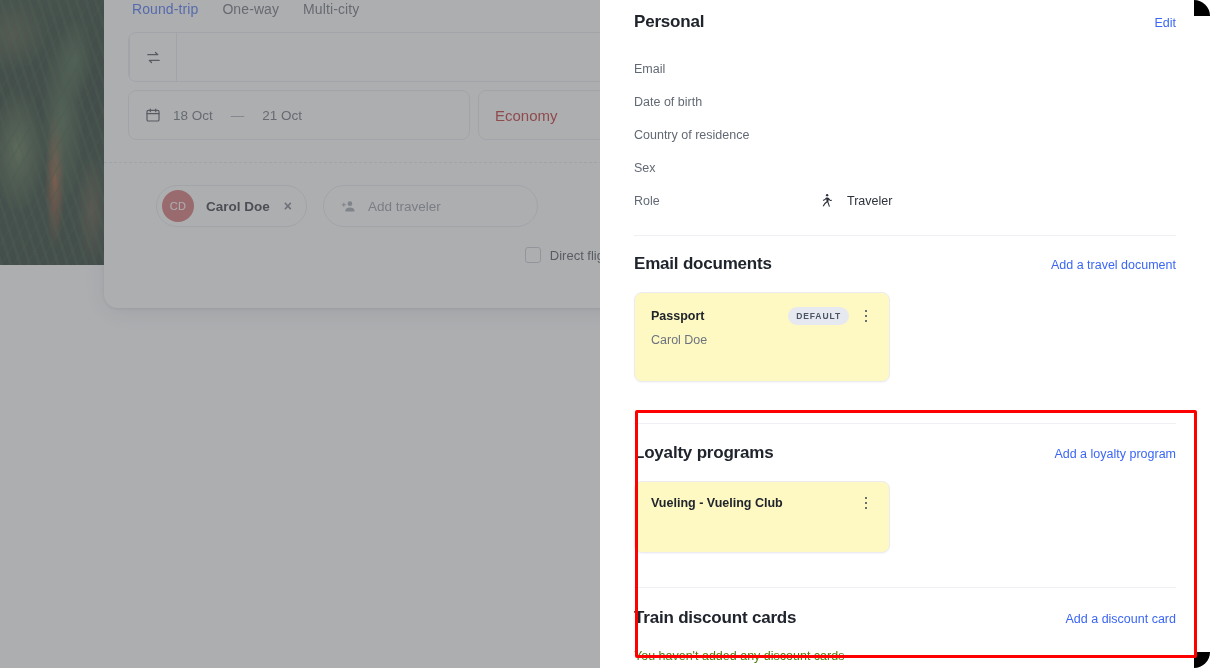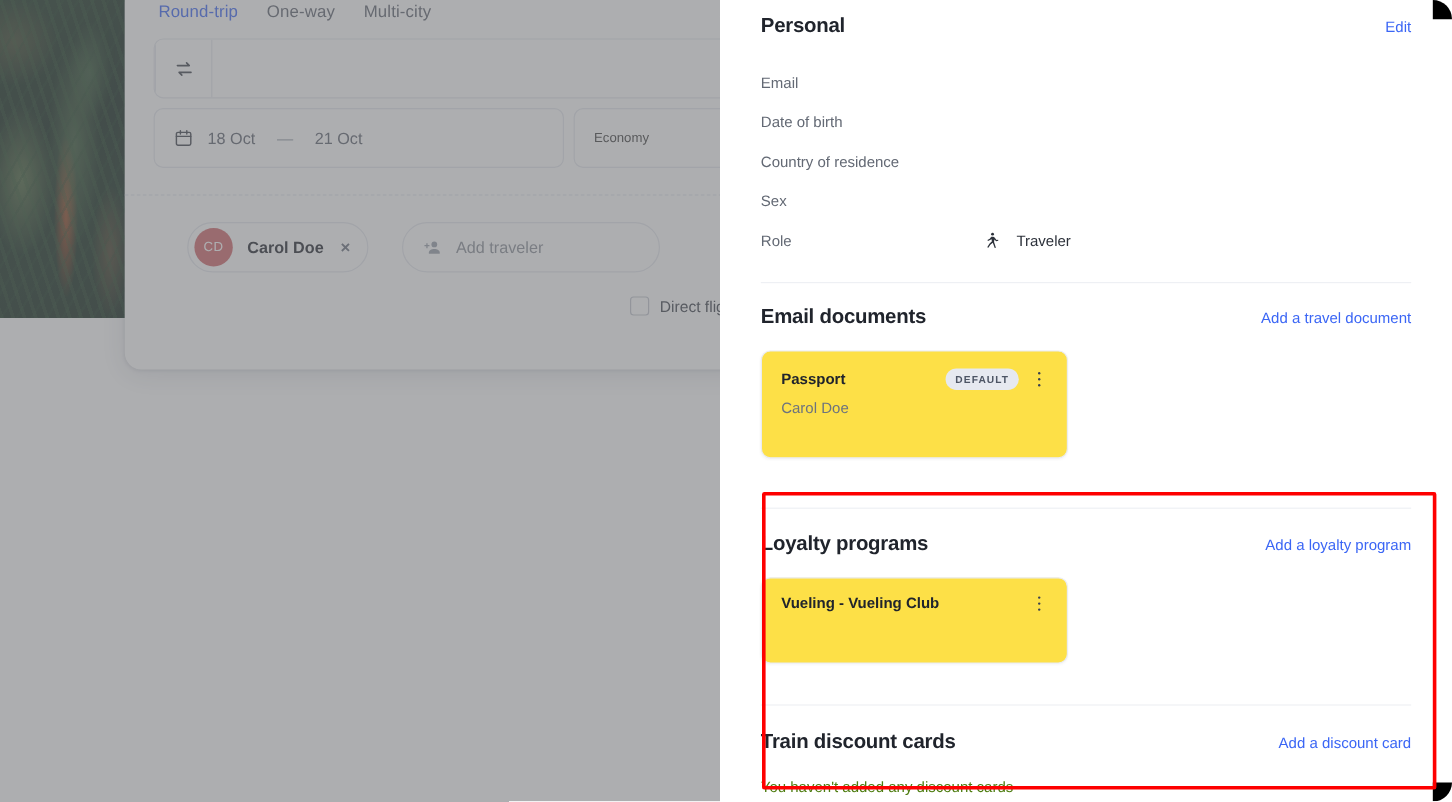--- a/index.html
+++ b/index.html
@@ -117,33 +117,33 @@
     color: #5f6470;
   }
   .date-sep { color: #9aa0ab; margin: 0 6px; }
   .cabin-field {
     flex: 1;
     display: flex;
     align-items: center;
     padding: 0 16px;
     border: 1px solid #e6e8ee;
     border-radius: 8px;
-    font-size: 11px;
-    color: #404040;
+    font-size: 15px;
+    color: #b91c1c;
   }
 
   .card-divider {
     margin: 22px -24px 0 -24px;
     border-top: 1px dashed #e2e5ec;
   }
 
   .traveler-row {
     display: flex;
     align-items: center;
-    gap: 28px;
+    gap: 16px;
     padding-top: 22px;
     padding-left: 28px;
   }
   .traveler-chip {
     display: flex;
     align-items: center;
     gap: 12px;
     height: 42px;
     padding: 0 14px 0 5px;
     border: 1px solid #e6e8ee;
@@ -262,21 +262,21 @@
   .hr {
     border-top: 1px solid #eef0f4;
     margin: 18px 0 0 0;
   }
 
   .entity-card {
     margin-top: 18px;
     width: 256px;
     border: 1px solid #eaecf1;
     border-radius: 8px;
-    background: #fde047;
+    background: #fef9c3;
     box-shadow: 0 1px 2px rgba(25,35,70,.04);
     padding: 14px 16px 16px 16px;
   }
   .entity-top {
     display: flex;
     align-items: center;
     gap: 10px;
   }
   .entity-name {
     font-size: 12.5px;

